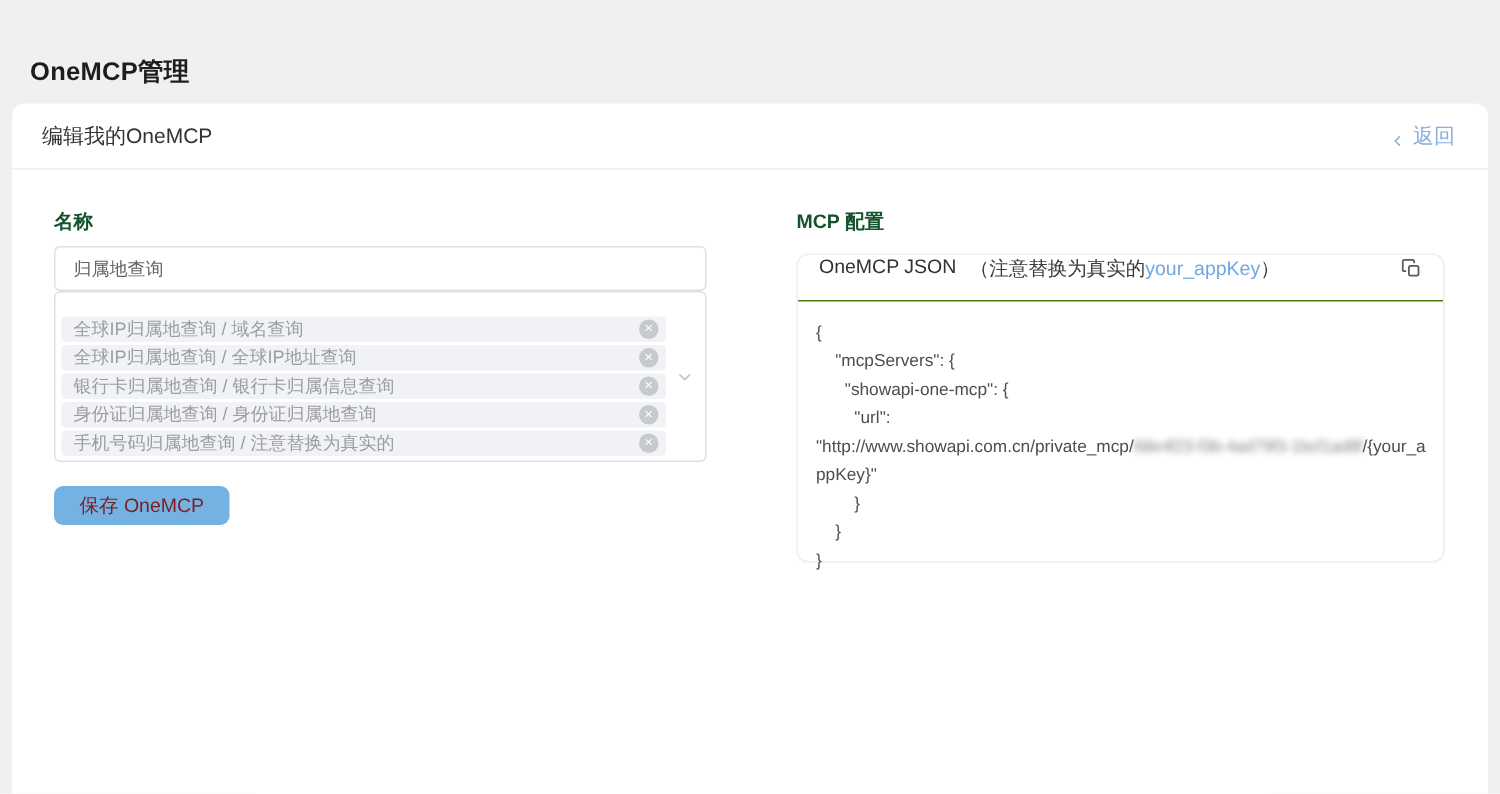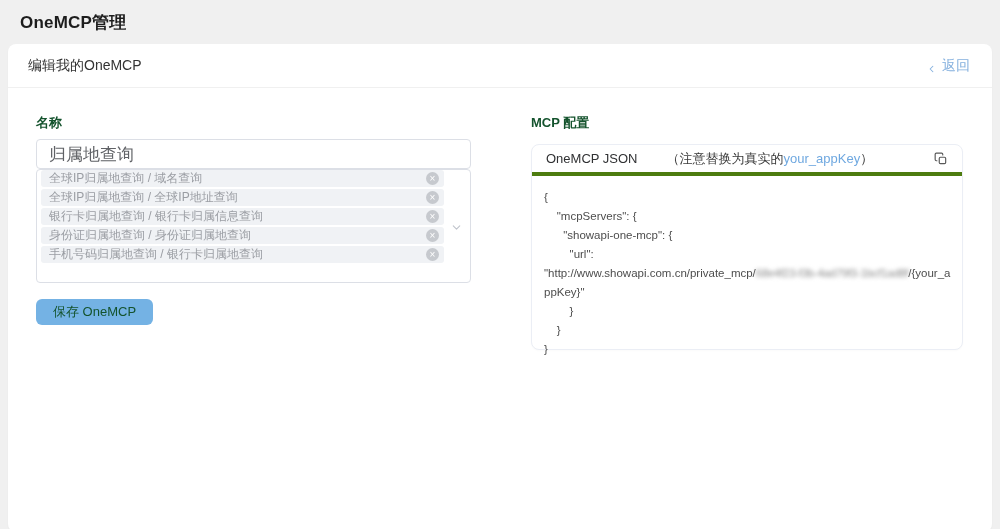--- a/index.html
+++ b/index.html
@@ -9,20 +9,21 @@
     font-family:"Liberation Sans","DejaVu Sans",sans-serif;
     color:#333;
     overflow:hidden;
   }
   .page-title {
     font-size:17px;
     font-weight:bold;
     color:#1d1d1d;
     padding:11px 0 10px 20px;
     letter-spacing:.2px;
+    margin-top:25px;
   }
   .main-card {
     margin:0 8px;
     background:#fff;
     border-radius:8px;
     height:488px;
     box-shadow:0 1px 2px rgba(0,0,0,.04);
     display:flex;
     flex-direction:column;
   }
@@ -55,21 +56,21 @@
     color:#14532d;
     margin-bottom:7px;
     line-height:18px;
   }
   .text-input {
     width:100%;
     height:30px;
     border:1px solid #dcdfe6;
     border-radius:4px;
     padding:0 12px;
-    font-size:17px;
+    font-size:12px;
     color:#606266;
     font-family:"Liberation Sans","DejaVu Sans",sans-serif;
     outline:none;
     background:#fff;
   }
   .field-gap { margin-top:21px; }
   .desc-textarea {
     width:100%;
     height:87px;
     border:1px solid #dcdfe6;
@@ -82,21 +83,21 @@
     outline:none;
     resize:both;
     background:#fff;
   }
   .multi-select {
     position:relative;
     width:100%;
     height:114px;
     border:1px solid #dcdfe6;
     border-radius:4px;
-    padding:0 26px 6px 4px;
+    padding:16px 26px 6px 4px;
     background:#fff;
     cursor:pointer;
   }
   .tag {
     display:flex;
     align-items:center;
     justify-content:space-between;
     background:#f0f2f5;
     border-radius:3px;
     height:17px;
@@ -129,44 +130,43 @@
     margin-top:-6px;
     color:#c0c4cc;
   }
   .save-btn {
     margin-top:16px;
     height:26px;
     padding:0 17px;
     background:#74b2e4;
     border:none;
     border-radius:6px;
-    color:#14532d;
+    color:#7f1d1d;
     font-size:13px;
     font-family:"Liberation Sans","DejaVu Sans",sans-serif;
     cursor:pointer;
   }
   .json-card {
     margin-top:12px;
     border:1px solid #ebeef5;
     border-radius:8px;
     background:#fff;
     height:206px;
     display:flex;
     flex-direction:column;
     box-shadow:0 1px 2px rgba(0,0,0,.02);
   }
   .json-card-header {
     flex:0 0 31px;
     display:flex;
-    align-items:center;
+    align-items:flex-start;
     padding:0 12px 0 14px;
-    border-bottom:4px solid #4d7c0f;
+    border-bottom:1px solid #4d7c0f;
     font-size:13px;
     color:#303133;
-    gap:20px;
   }
   .json-note { margin-left:9px; color:#3a3a3a; }
   .json-note .app-key-link { color:#6fa8e0; cursor:pointer; }
   .copy-btn {
     margin-left:auto;
     background:none; border:none; padding:2px;
     cursor:pointer; display:flex; align-items:center;
   }
   .json-code {
     padding:12px 8px 10px 12px;
@@ -219,21 +219,21 @@
         </div>
         <div class="tag">
           <span class="tag-label">银行卡归属地查询 / 银行卡归属信息查询</span>
           <span class="tag-close">×</span>
         </div>
         <div class="tag">
           <span class="tag-label">身份证归属地查询 / 身份证归属地查询</span>
           <span class="tag-close">×</span>
         </div>
         <div class="tag">
-          <span class="tag-label">手机号码归属地查询 / 银行卡归属地查询</span>
+          <span class="tag-label">手机号码归属地查询 / 注意替换为真实的</span>
           <span class="tag-close">×</span>
         </div>
         <span class="select-arrow">
           <svg width="13" height="13" viewBox="0 0 24 24" fill="none" stroke="currentColor" stroke-width="2" stroke-linecap="round" stroke-linejoin="round">
               <polyline points="6 9 12 15 18 9"></polyline>
             </svg>
         </span>
       </div>
 
       <button class="save-btn">保存 OneMCP</button>

